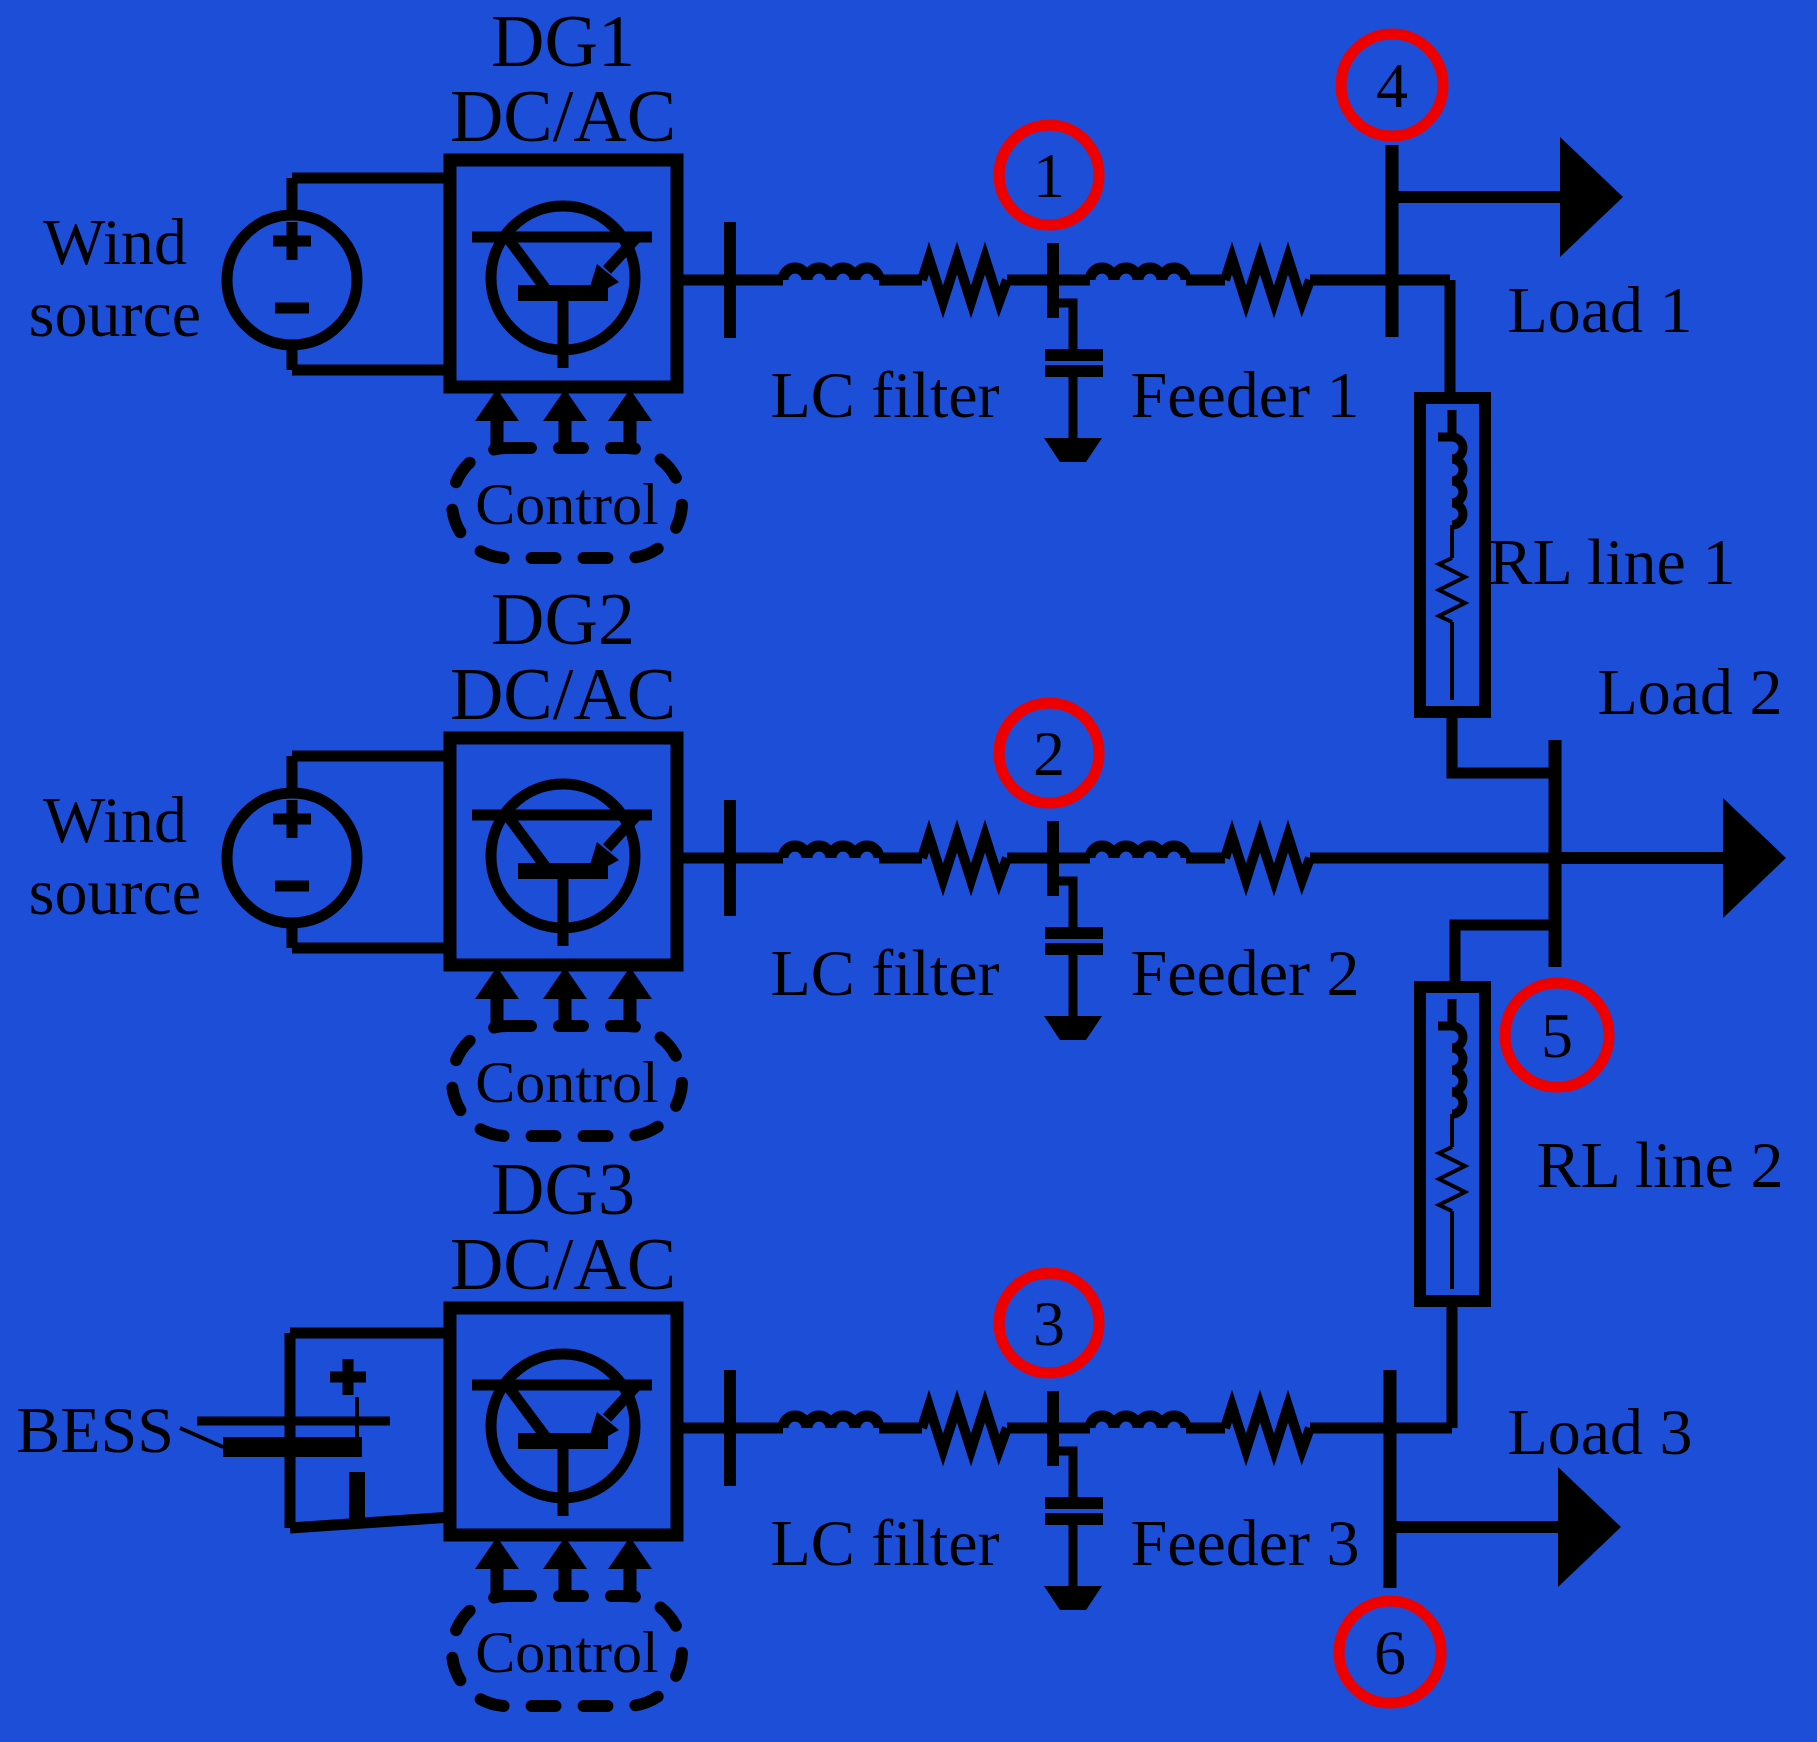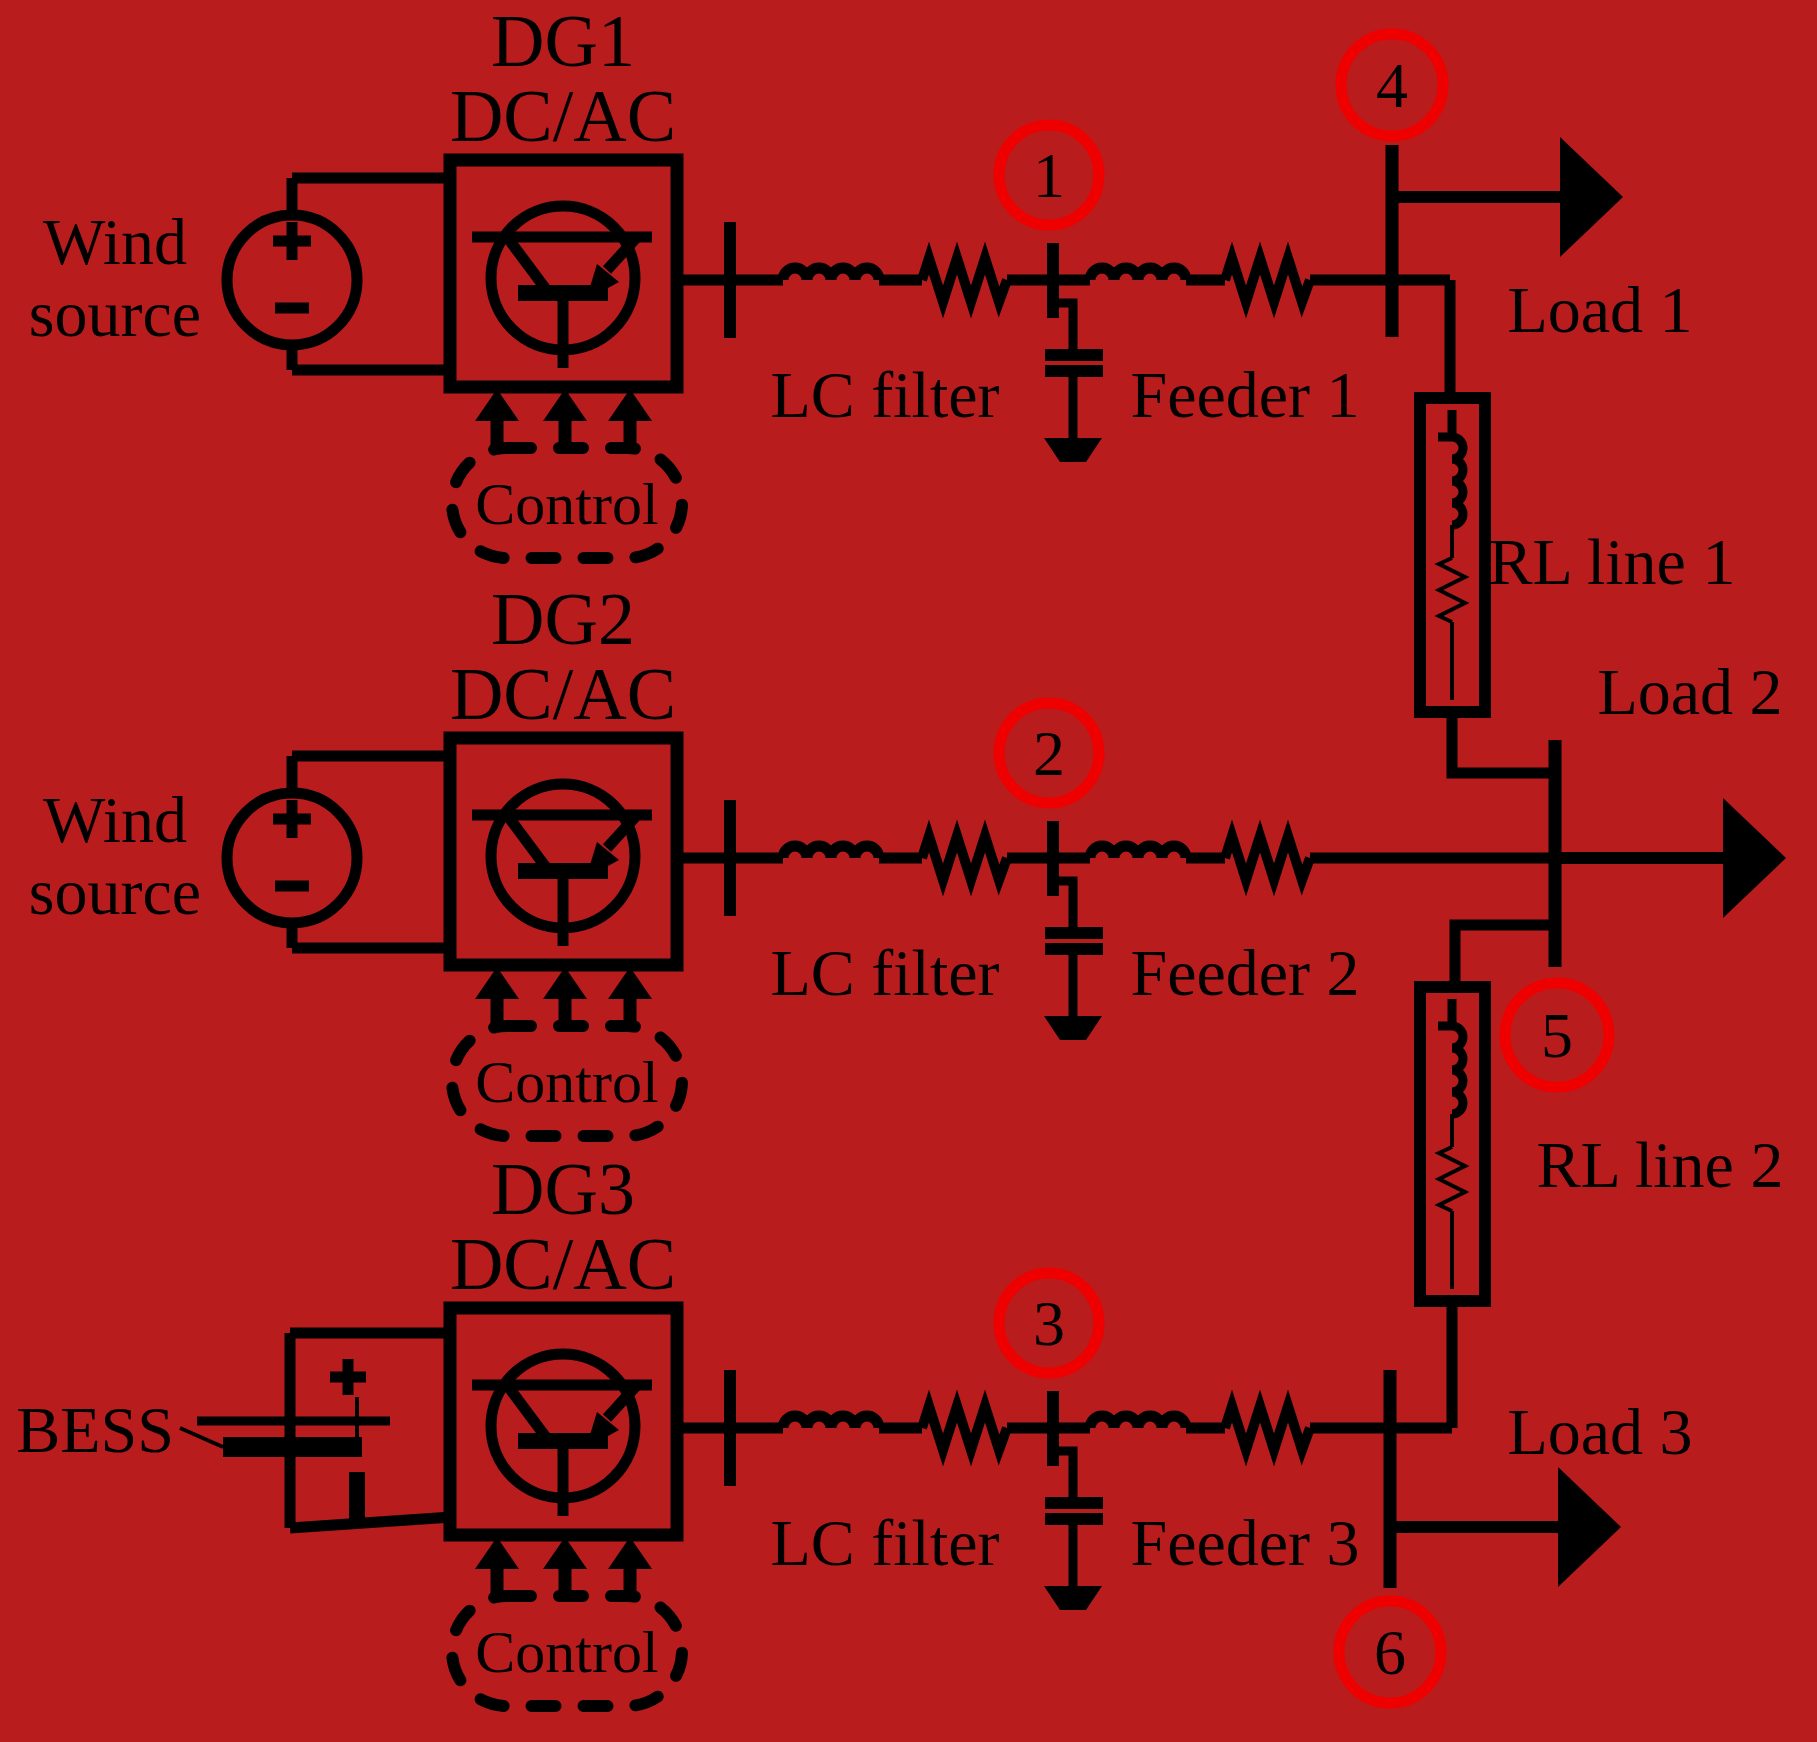--- a/index.html
+++ b/index.html
@@ -1,16 +1,16 @@
 <!DOCTYPE html>
 <html><head>
 <meta charset="utf-8">
 <style>
   html,body{margin:0;padding:0;background:#ffffff;}
-  .page{width:1817px;height:1742px;position:relative;background:#b91c1c;}
+  .page{width:1817px;height:1742px;position:relative;background:#1d4ed8;}
   svg{display:block;}
   text{font-family:"Liberation Serif","DejaVu Serif",serif;fill:#000;}
   .t72{font-size:74px;}
   .t66{font-size:66px;}
   .t60{font-size:60px;}
   .node-num{font-size:64px;}
   .w{stroke:#000;stroke-width:11;fill:none;stroke-linecap:butt;}
   .w4{stroke:#000;stroke-width:4;fill:none;}
   .w9{stroke:#000;stroke-width:9;fill:none;}
   .w12{stroke-width:12;}

